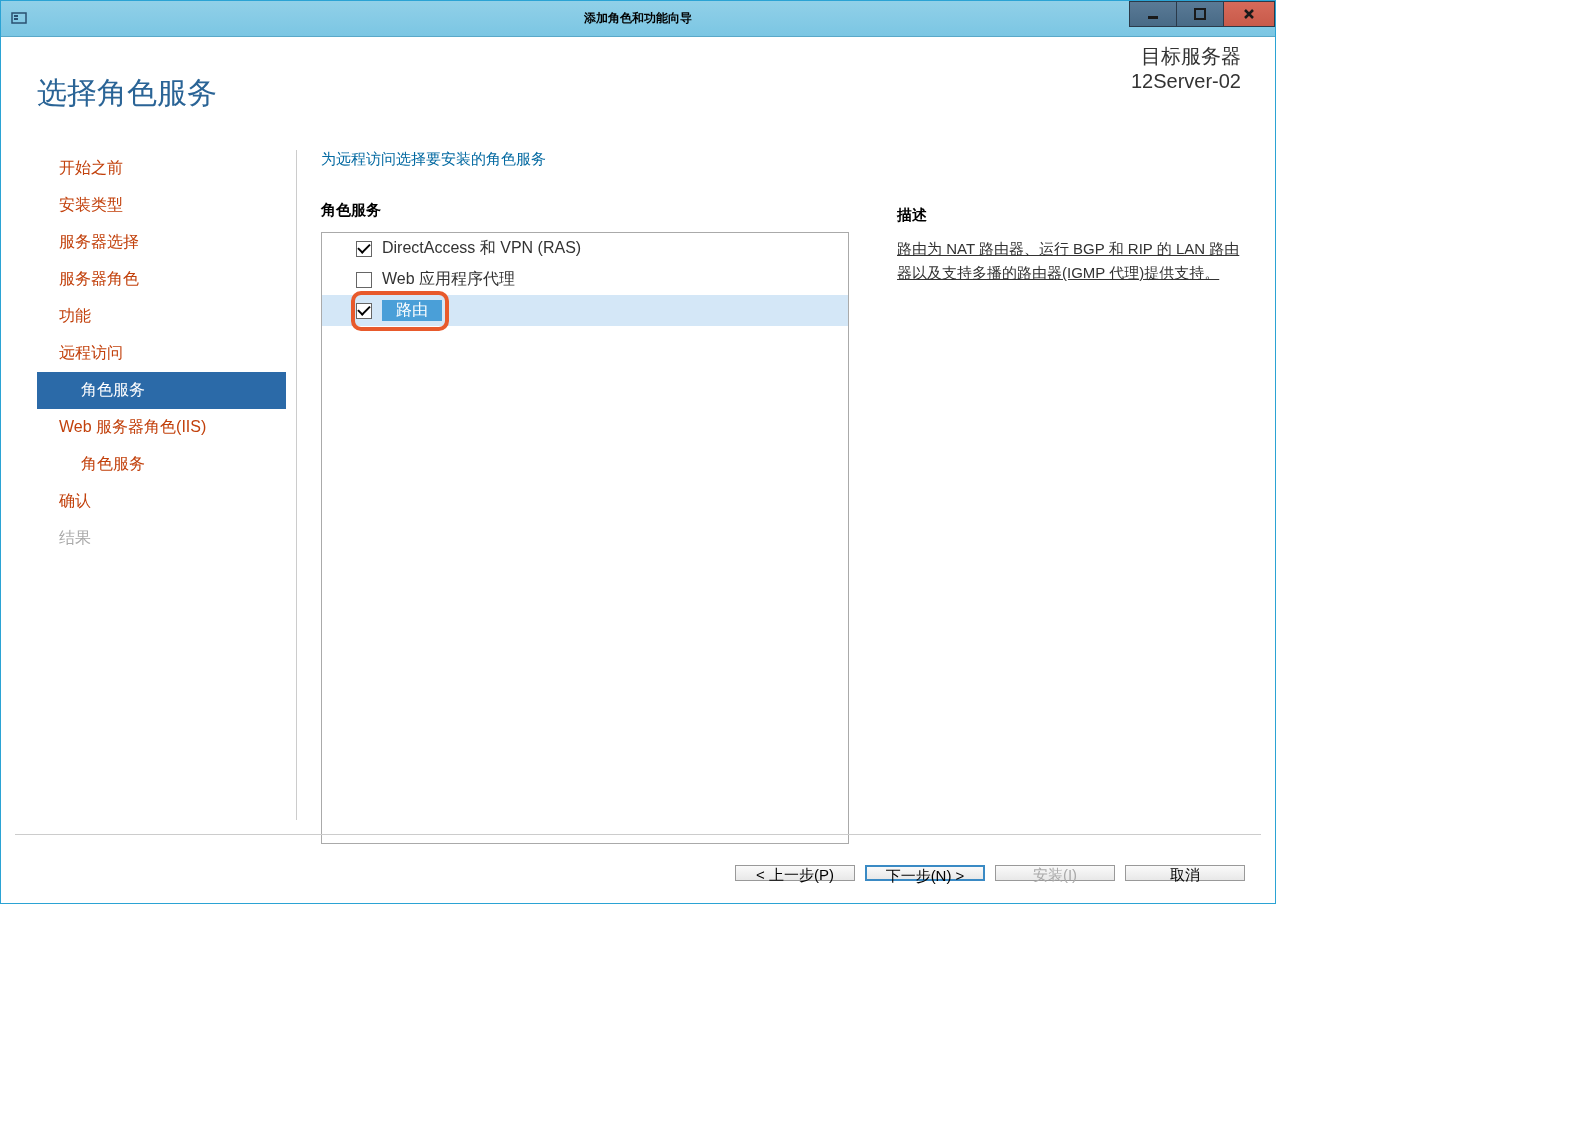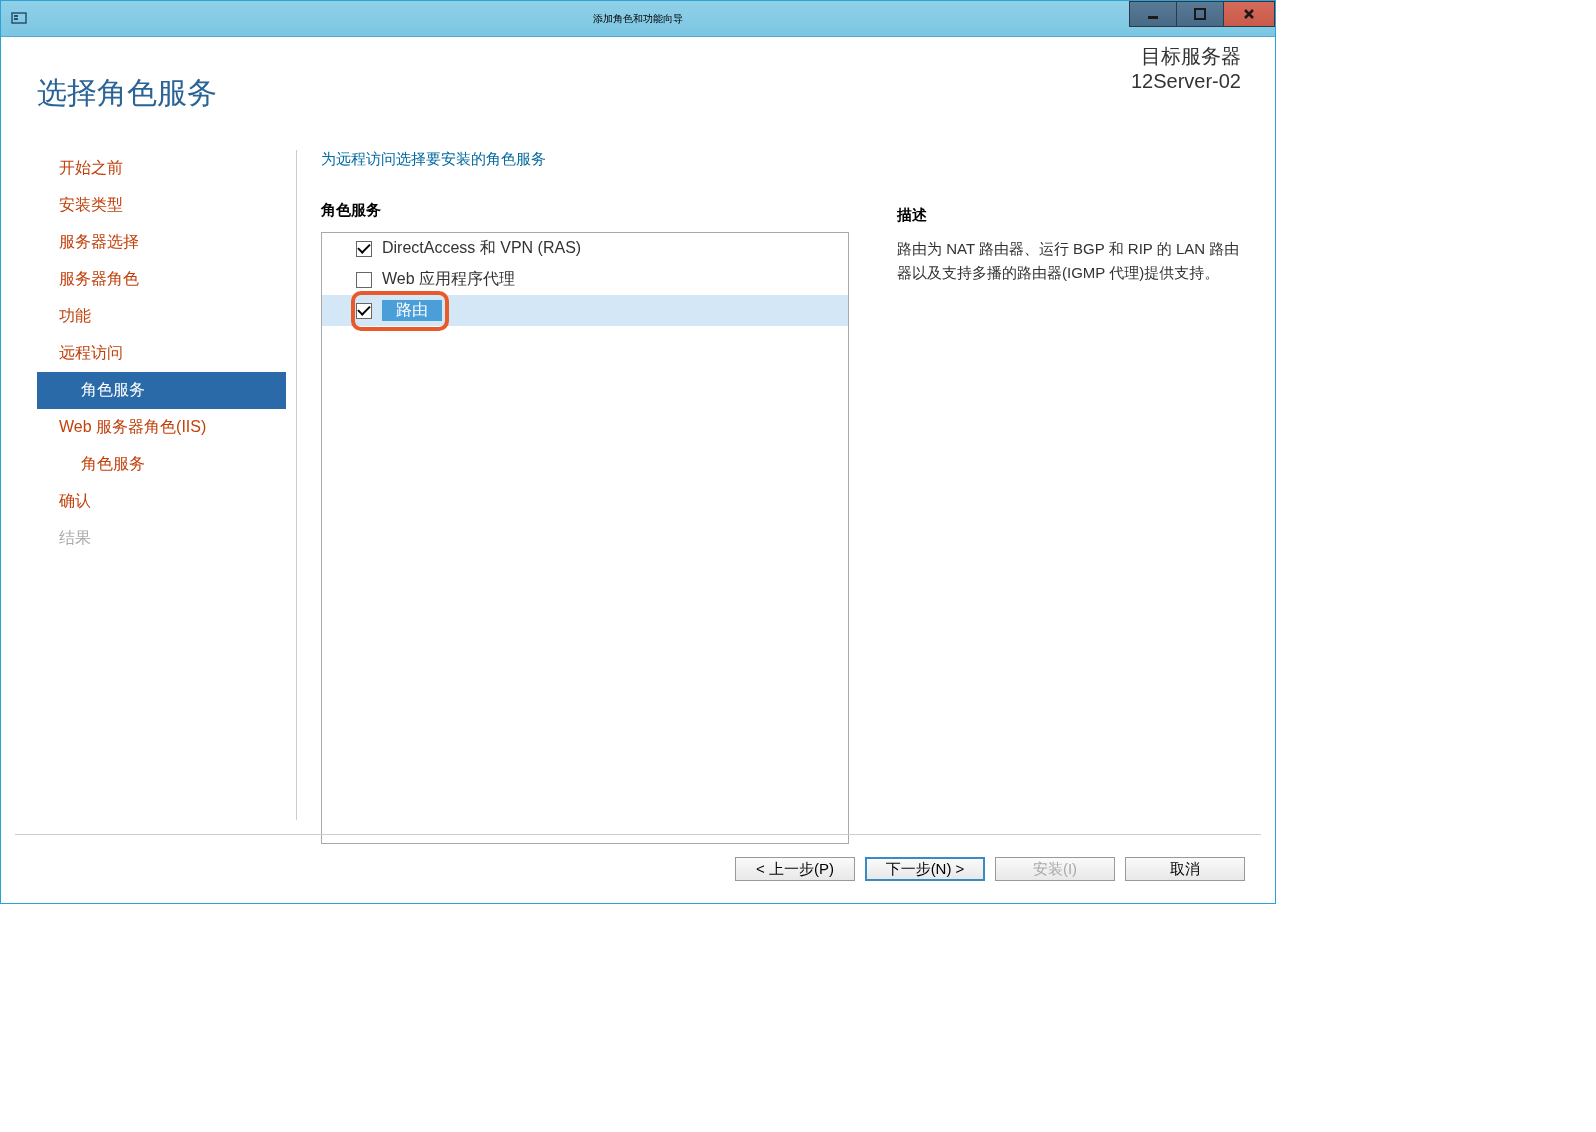--- a/index.html
+++ b/index.html
@@ -39,23 +39,23 @@
   margin-left: 8px;
   display: inline-flex;
   align-items: center;
   justify-content: center;
 }
 
 .titlebar-title {
   position: absolute;
   left: 50%;
   transform: translateX(-50%);
-  font-size: 10px;
+  font-size: 12px;
   color: #000;
-  font-weight: normal;
+  font-weight: bold;
 }
 
 .window-controls {
   position: absolute;
   right: 0;
   top: 0;
   display: flex;
 }
 
 .win-btn {
@@ -225,33 +225,34 @@
   flex: 1;
   padding-left: 36px;
   padding-top: 56px;
 }
 
 .description-text {
   font-size: 15px;
   color: #333;
   line-height: 1.6;
   margin-top: 12px;
+  text-decoration: underline;
 }
 
 .button-bar {
   position: absolute;
   bottom: 22px;
   right: 30px;
   display: flex;
   gap: 10px;
 }
 
 .btn {
   min-width: 120px;
-  height: 24px;
+  height: 16px;
   border: 1px solid #999;
   background: linear-gradient(#fafafa, #e8e8e8);
   font-size: 15px;
   color: #000;
   padding: 0 14px;
   cursor: default;
 }
 
 .btn.primary {
   border: 2px solid #3a8ac4;

